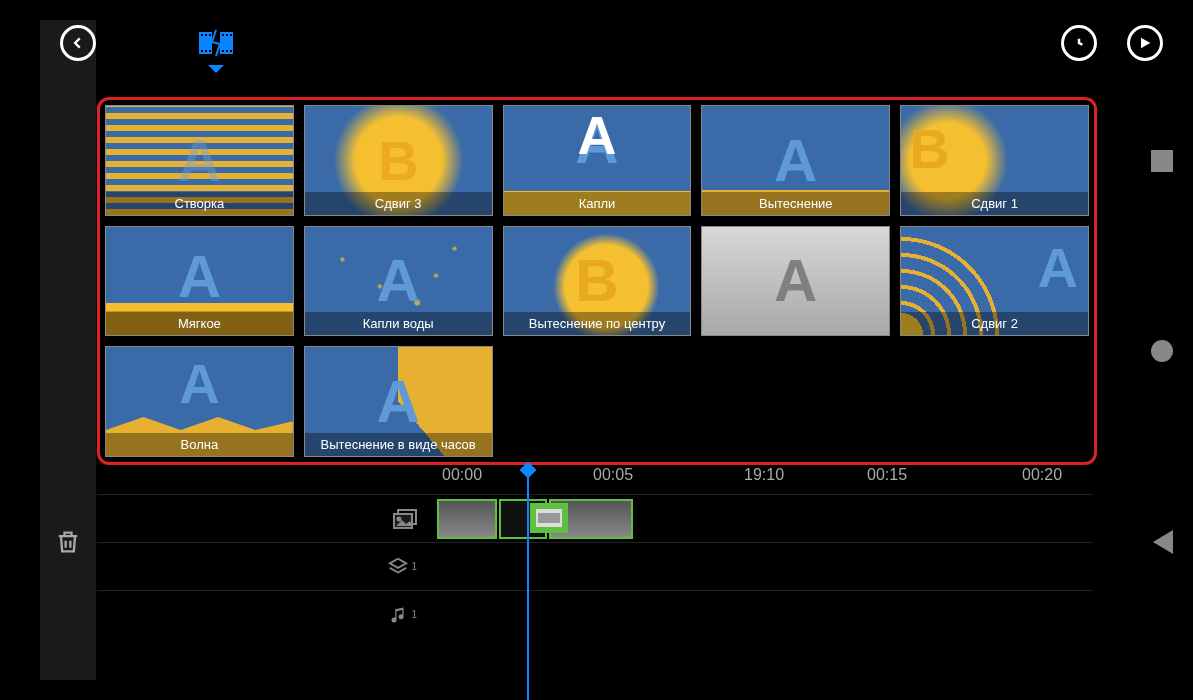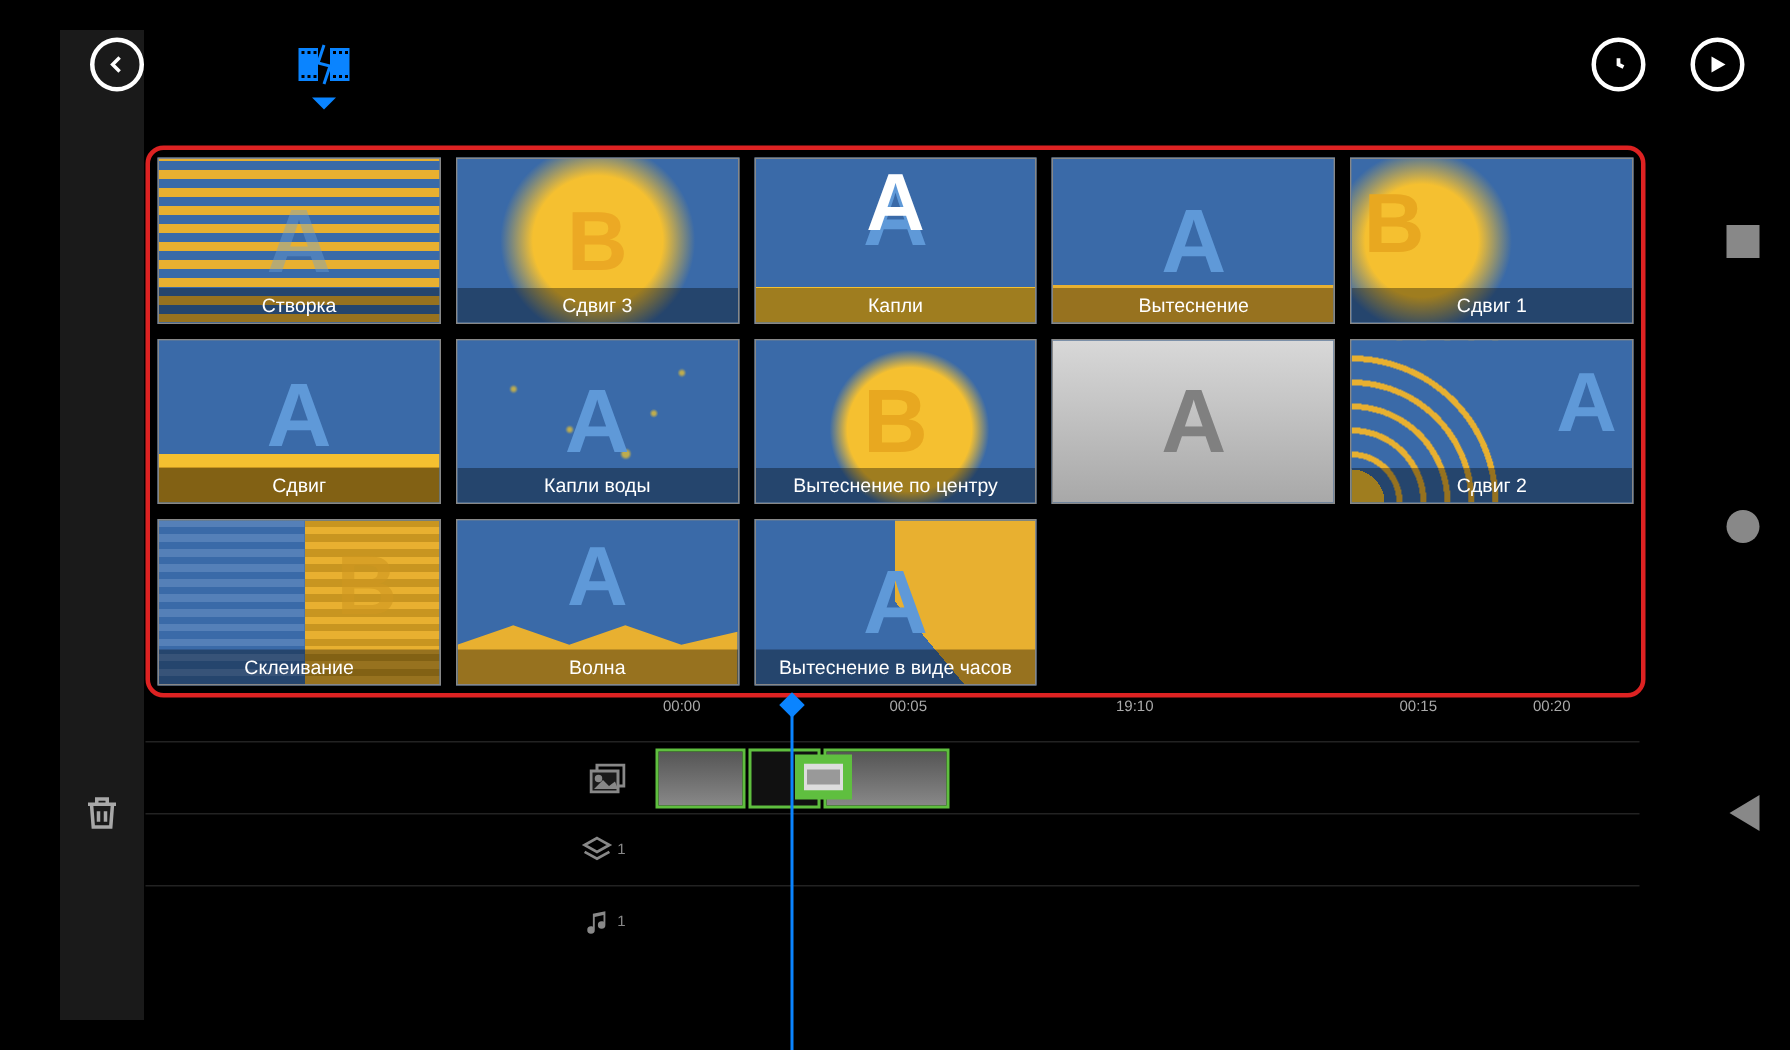--- a/index.html
+++ b/index.html
@@ -145,21 +145,21 @@
     opacity: 0.8;
   }
   .timeline-area {
     position: absolute;
     left: 97px; right: 100px;
     top: 466px; bottom: 0;
   }
   .ruler {
     display: flex;
     height: 20px;
-    font-size: 10px;
+    font-size: 16px;
     color: #aaa;
     position: relative;
   }
   .ruler .tick { position: absolute; top: 0; }
   .tracks {
     margin-top: 8px;
   }
   .track {
     display: flex;
     align-items: center;
@@ -291,58 +291,54 @@
       <div class="tile">
         <div class="thumb th-push"></div>
         <div class="label">Вытеснение</div>
       </div>
       <div class="tile">
         <div class="thumb th-shift1"></div>
         <div class="label">Сдвиг 1</div>
       </div>
       <div class="tile">
         <div class="thumb th-slide"></div>
-        <div class="label">Сдвиг</div>
+        <div class="label">Мягкое</div>
       </div>
       <div class="tile">
         <div class="thumb th-drops"></div>
         <div class="label">Капли воды</div>
       </div>
       <div class="tile">
         <div class="thumb th-centerpush"></div>
         <div class="label">Вытеснение по центру</div>
       </div>
       <div class="tile">
         <div class="thumb th-xray"></div>
       </div>
       <div class="tile">
         <div class="thumb th-shift2"></div>
         <div class="label">Сдвиг 2</div>
-      </div>
-      <div class="tile">
-        <div class="thumb th-splice"></div>
-        <div class="label">Склеивание</div>
       </div>
       <div class="tile">
         <div class="thumb th-wave"></div>
         <div class="label">Волна</div>
       </div>
       <div class="tile">
         <div class="thumb th-clock"></div>
         <div class="label">Вытеснение в виде часов</div>
       </div>
     </div>
 </div>
 
 <div class="timeline-area">
   <div class="ruler">
     <span class="tick" style="left:345px">00:00</span>
     <span class="tick" style="left:496px">00:05</span>
     <span class="tick" style="left:647px">19:10</span>
-    <span class="tick" style="left:836px">00:15</span>
+    <span class="tick" style="left:770px">00:15</span>
     <span class="tick" style="left:925px">00:20</span>
   </div>
   <div class="tracks">
     <div class="track">
       <div class="track-icon">
         <svg width="24" height="20" viewBox="0 0 24 20" fill="none" stroke="#888" stroke-width="2">
           <rect x="5" y="1" width="18" height="14"></rect>
           <rect x="1" y="5" width="18" height="14" fill="#1a1a1a"></rect>
           <circle cx="6" cy="10" r="1.5" fill="#888"></circle>
           <path d="M3 17 L9 11 L13 15 L17 12 L19 17" fill="#888" stroke="none"></path>

